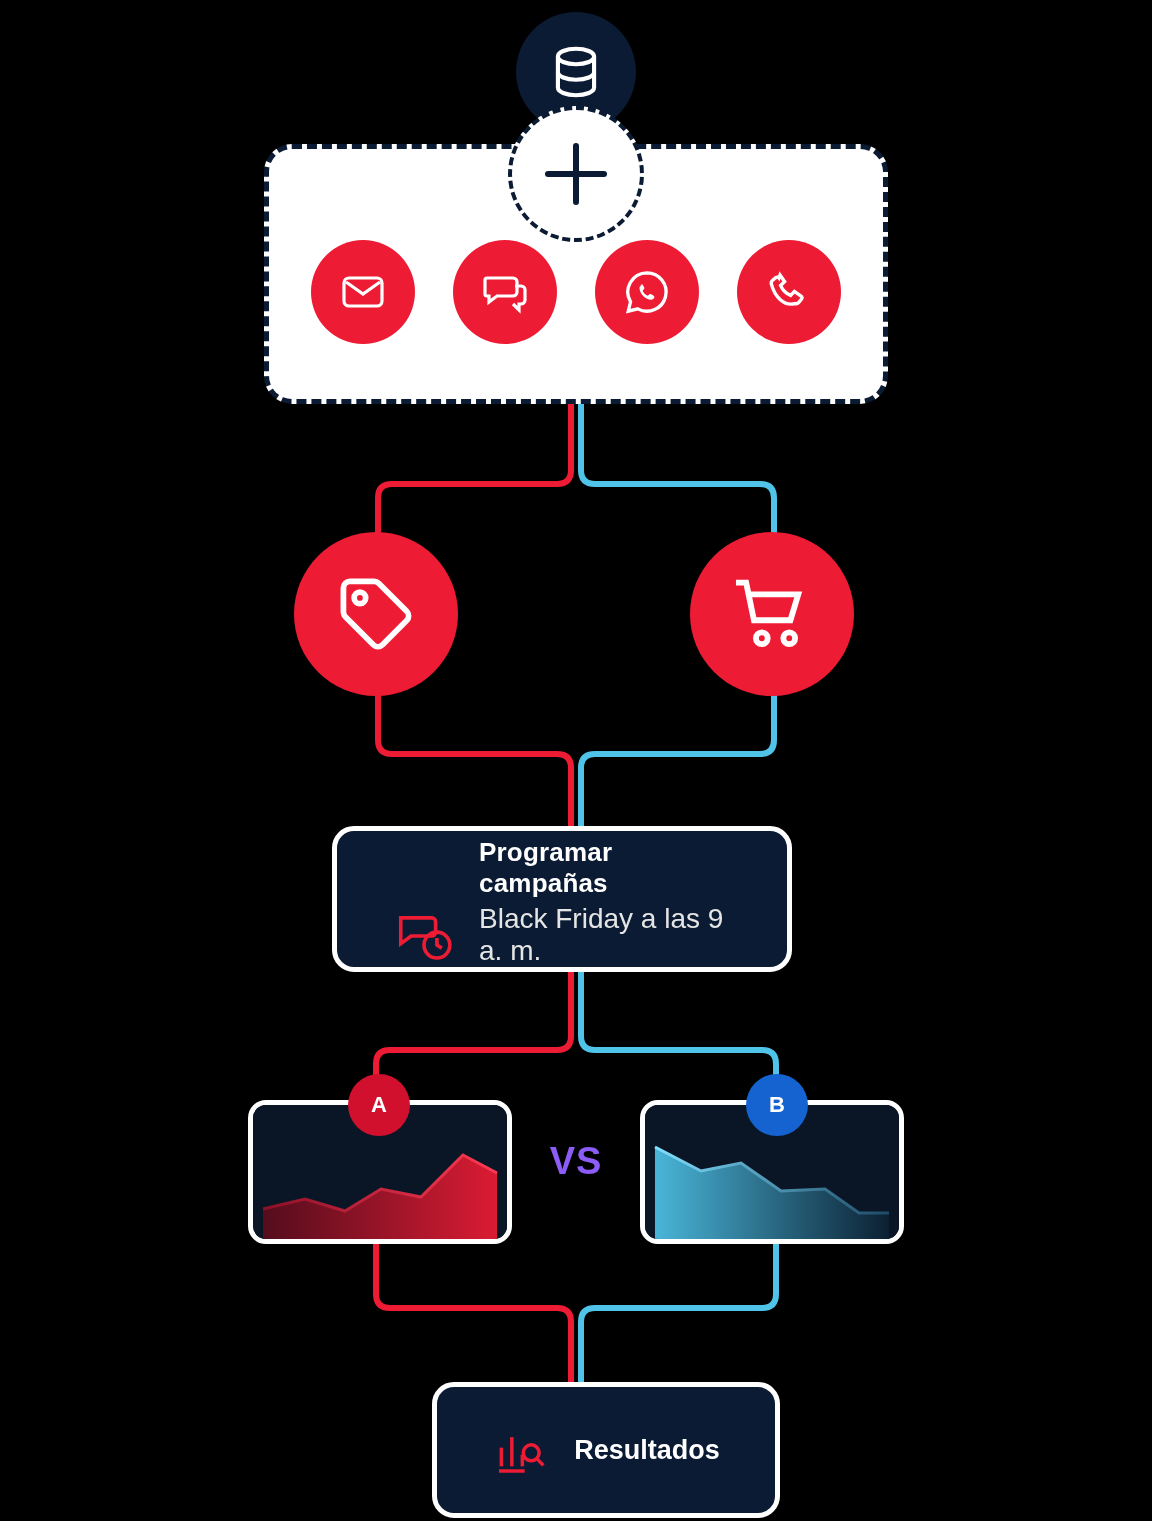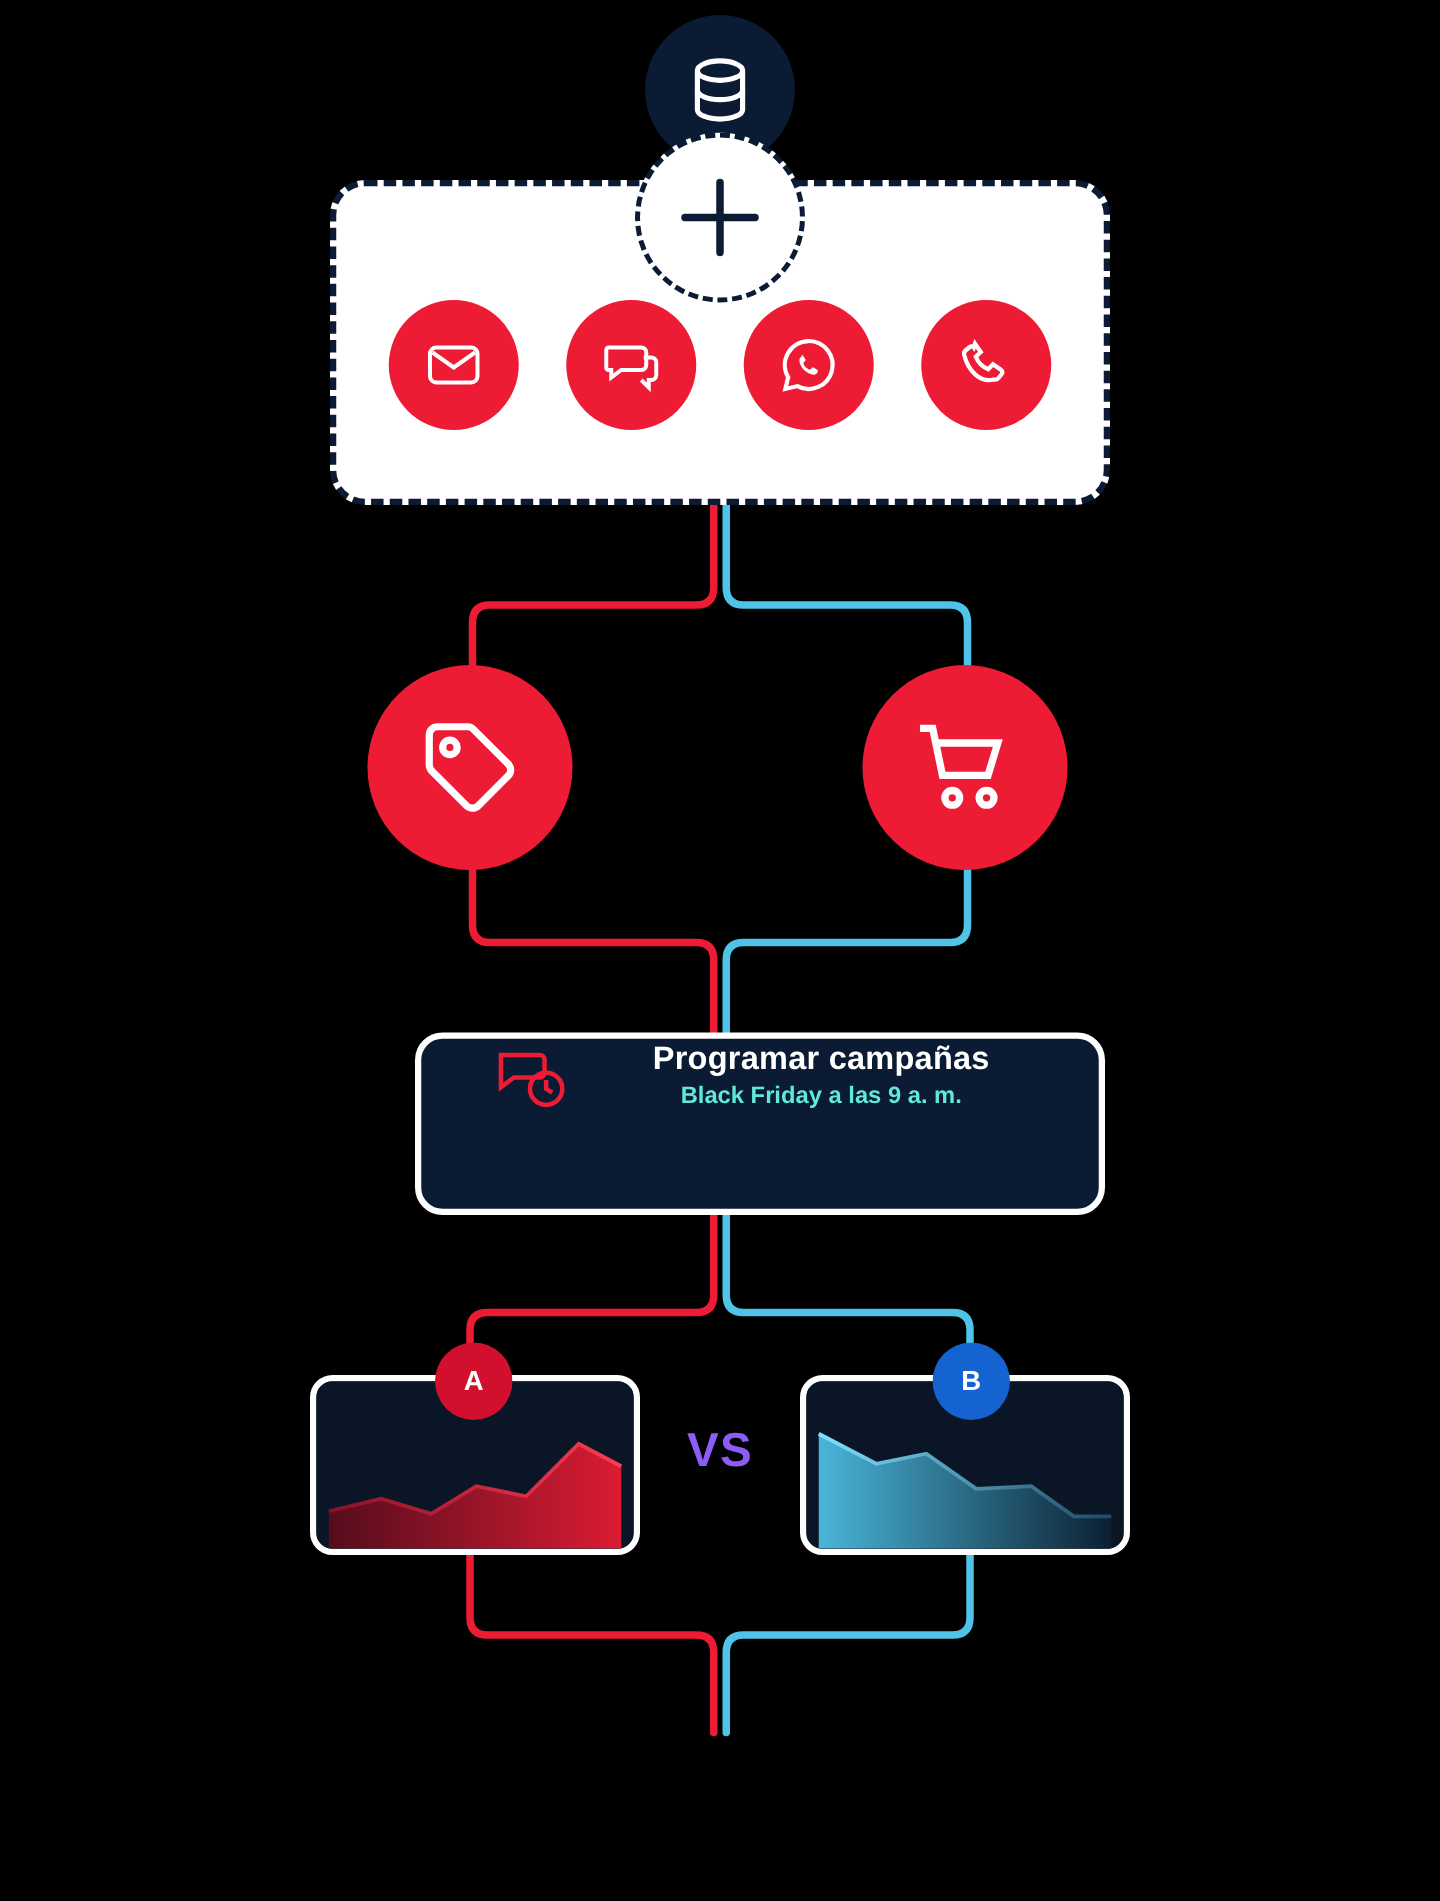--- a/index.html
+++ b/index.html
@@ -25,26 +25,26 @@
   .chan{width:104px;height:104px;border-radius:50%;background:#ed1c34;
         display:flex;align-items:center;justify-content:center;}
 
   
   .circ{position:absolute;width:164px;height:164px;border-radius:50%;background:#ed1c34;
         display:flex;align-items:center;justify-content:center;}
   #tag-circle{left:294px;top:532px;}
   #cart-circle{left:690px;top:532px;}
 
   
-  .sched{position:absolute;left:332px;top:826px;width:552px;height:146px;background:#0b1b33;
+  .sched{position:absolute;left:332px;top:826px;width:460px;height:146px;background:#0b1b33;
          border:5px solid #fff;border-radius:22px;box-sizing:border-box;
-         display:flex;align-items:flex-start;gap:24px;padding-left:56px;}
+         display:flex;align-items:flex-end;gap:24px;padding-left:56px;}
   .sched .txt{display:flex;flex-direction:column;align-items:center;flex:1;margin-right:44px;}
   .sched .t1{font-size:26px;font-weight:bold;letter-spacing:.2px;}
-  .sched .t2{font-size:19px;font-weight:bold;margin-top:4px;color:#5eead4;}
+  .sched .t2{font-size:28px;font-weight:normal;margin-top:4px;color:#e5e5e5;}
 
   
   .abcard{position:absolute;width:264px;height:144px;border:5px solid #fff;border-radius:18px;
           box-sizing:border-box;overflow:hidden;background:#0a1626;}
   #card-a{left:248px;top:1100px;}
   #card-b{left:640px;top:1100px;}
   .badge{position:absolute;width:56px;height:56px;border-radius:50%;display:flex;
          align-items:center;justify-content:center;font-size:22px;font-weight:bold;z-index:6;
          border:3px solid transparent;}
   #badge-a{left:348px;top:1074px;background:#d0102c;}
@@ -189,14 +189,25 @@
       </defs>
       <rect width="254" height="134" fill="#0a1626"></rect>
       <path d="M10 42 L56 66 L96 58 L136 86 L180 84 L214 108 L244 108 L244 134 L10 134 Z" fill="url(#fillB)" opacity="0.92"></path>
       <path d="M10 42 L56 66 L96 58 L136 86 L180 84 L214 108 L244 108" fill="none" stroke="url(#lineB)" stroke-width="3"></path>
     </svg>
   </div>
   <div class="badge" id="badge-b">B</div>
 
   <div class="vs">VS</div>
 
+  <div class="results">
+    <svg width="56" height="56" viewBox="0 0 24 24" fill="none" stroke="#ed1c34" stroke-width="1.5">
+      <path d="M4 19V11"></path>
+        <path d="M8.5 19V6.5"></path>
+        <path d="M13 19v-5"></path>
+      <path d="M3 21h11"></path>
+      <circle cx="16.8" cy="13.2" r="3.4"></circle>
+      <path d="M19.3 15.8L22 18.6"></path>
+    </svg>
+    <span class="rt">Resultados</span>
+  </div>
 
 </div>
 
 </body></html>

